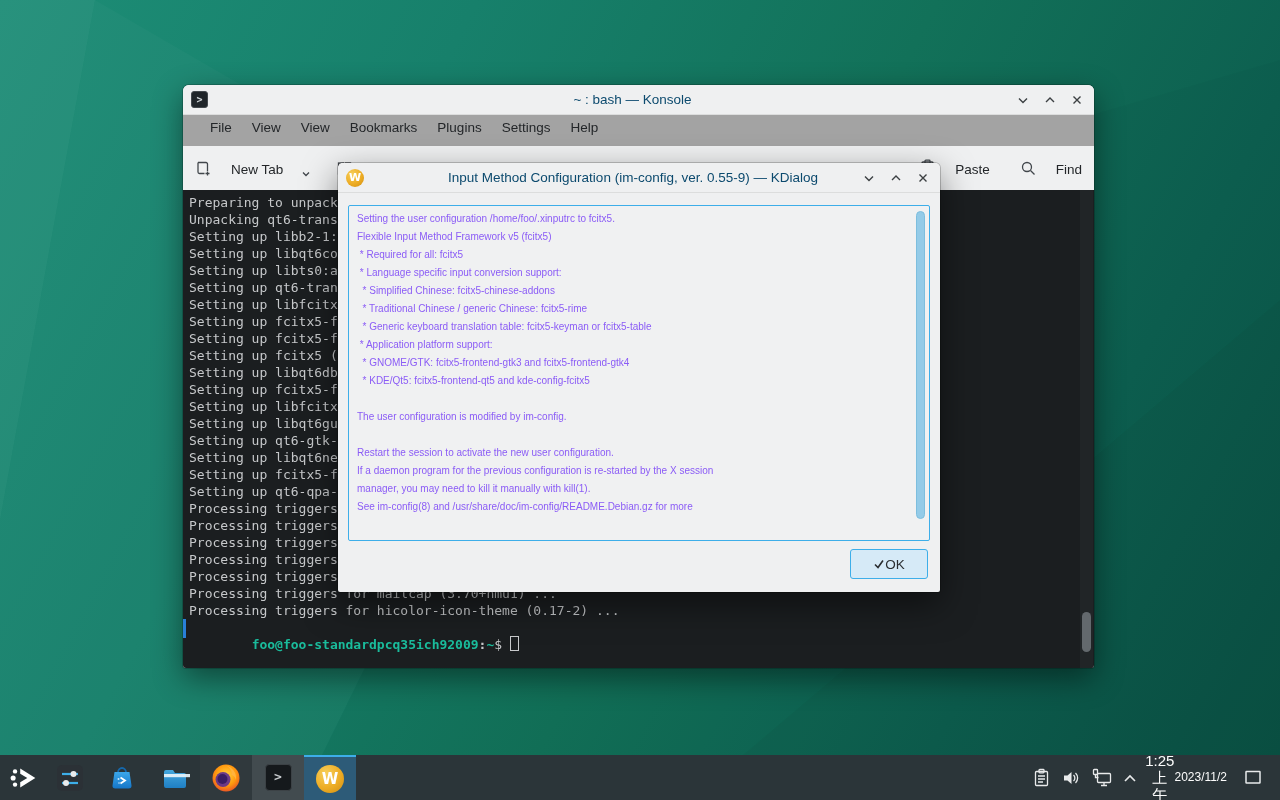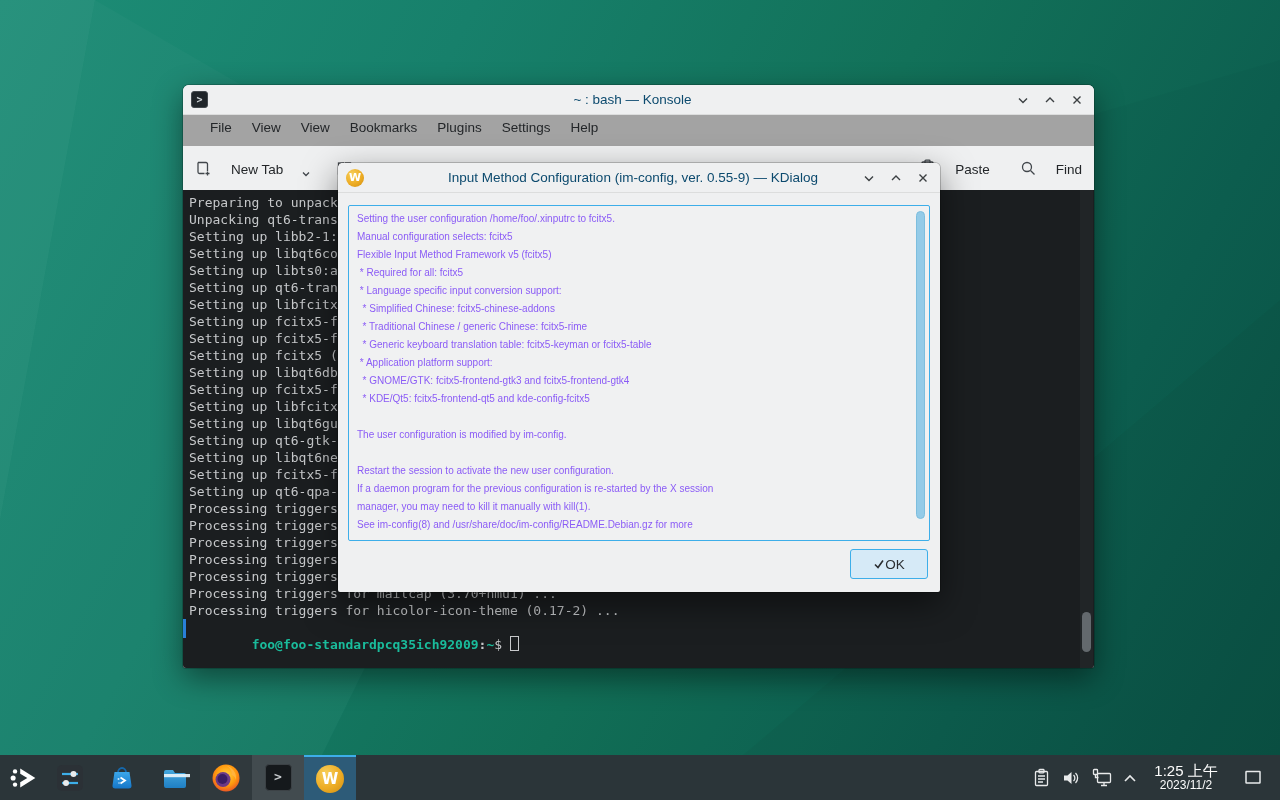--- a/index.html
+++ b/index.html
@@ -77,21 +77,21 @@
   .task-firefox { background:#30393d; }
   .task-konsole { background:#424b4f; }
   .task-active { background:#2d5b78; border-top:2px solid #3daee9; }
   .konsole-taskicon { width:27px; height:27px; background:#15191c; border:1px solid #3c4246;
     border-radius:4px; color:#c7cbce; font:bold 13px/23px "DejaVu Sans Mono", monospace;
     text-align:center; }
   .w-taskicon { width:28px; height:28px; border-radius:50%;
     background:radial-gradient(circle at 35% 30%, #f7cf5a, #edac24 55%, #cf8d12);
     color:#fff; font:bold 15px/28px "DejaVu Sans", sans-serif; text-align:center; }
   .tray svg { stroke:#e8eaeb; fill:none; stroke-width:1.3; }
-  .clock { flex-direction:column; color:#fcfcfc; line-height:1.15; text-align:center; }
+  .clock { flex-direction:row; color:#fcfcfc; line-height:1.15; text-align:center; }
   .clock .t { font-size:15px; }
   .clock .d { font-size:12px; }
 </style>
 </head>
 <body>
 
 <div class="desktop">
   <svg class="wall" width="1280" height="800">
     <polygon points="95,0 0,0 0,520" fill="rgba(255,255,255,0.05)"></polygon>
     <polygon points="95,0 560,270 300,800 0,800 0,520" fill="rgba(255,255,255,0.025)"></polygon>
@@ -260,21 +260,20 @@
             </svg>
         </div>
       </div>
     </div>
 
     <div class="dlg-textarea">
       <div>
 
           <div class="dlg-line">Setting the user configuration /home/foo/.xinputrc to fcitx5.</div>
 
-          <div class="dlg-line">Manual configuration selects: fcitx5</div>
 
           <div class="dlg-line">Flexible Input Method Framework v5 (fcitx5)</div>
 
           <div class="dlg-line"> * Required for all: fcitx5</div>
 
           <div class="dlg-line"> * Language specific input conversion support:</div>
 
           <div class="dlg-line">  * Simplified Chinese: fcitx5-chinese-addons</div>
 
           <div class="dlg-line">  * Traditional Chinese / generic Chinese: fcitx5-rime</div>

